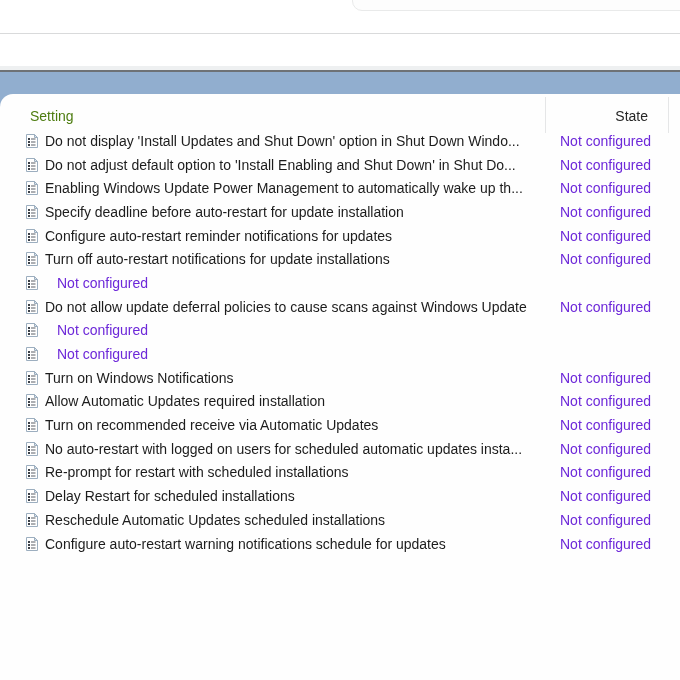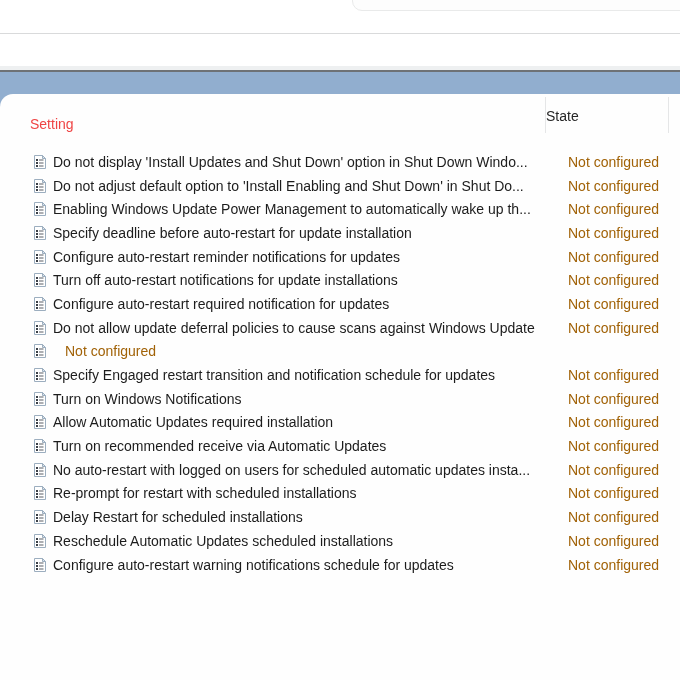--- a/index.html
+++ b/index.html
@@ -18,42 +18,42 @@
   .strip-pre{position:absolute;left:0;right:0;top:66px;height:4px;background:#eef0f1;}
   .line-dark{position:absolute;left:0;right:0;top:70px;height:2px;background:#6e7276;}
   .band-blue{position:absolute;left:0;right:0;top:72px;height:37px;background:#91aecf;}
   
   .panel{
     position:absolute;left:0;right:0;top:94px;bottom:0;
     background:#fefefe;border-top-left-radius:13px;
   }
   .col-header{position:absolute;top:0;left:0;right:0;height:41px;}
   .hdr-setting{
-    position:absolute;left:30px;top:22px;font-size:14px;color:#ef4444;
+    position:absolute;left:30px;top:14px;font-size:14px;color:#4d7c0f;
     cursor:default;
   }
   .hdr-state{
-    position:absolute;left:546px;width:122px;top:14px;font-size:14px;color:#262626;
-    text-align:left;cursor:default;
+    position:absolute;left:526px;width:122px;top:14px;font-size:14px;color:#262626;
+    text-align:right;cursor:default;
   }
   .sep{position:absolute;top:3px;height:36px;width:1px;background:#e5e6e7;}
   .sep-1{left:545px;}
   .sep-2{left:668px;}
-  .rows{position:absolute;top:56px;left:0;right:0;margin-left:8px;}
+  .rows{position:absolute;top:35px;left:0;right:0;}
   .row{height:23.7px;display:flex;align-items:center;}
   .row .icon{
     flex:0 0 auto;margin-left:25px;width:14px;height:16px;line-height:0;
   }
   .row .name{
     flex:0 0 auto;margin-left:6px;width:497px;
     font-size:14px;color:#1c1c1c;white-space:nowrap;overflow:hidden;
   }
   .row .state{
     flex:0 0 auto;margin-left:18px;
-    font-size:14px;color:#a16207;white-space:nowrap;
+    font-size:14px;color:#6d28d9;white-space:nowrap;
   }
 </style>
 </head>
 <body>
 
 <div class="frag-topright"></div>
 <div class="line-top"></div>
 <div class="strip-pre"></div>
 <div class="line-dark"></div>
 <div class="band-blue"></div>
@@ -174,21 +174,20 @@
         <path d="M1.5 1.5 h8 l3 3 v10 h-11 z" fill="#ffffff" stroke="#9caebf" stroke-width="1"></path>
         <path d="M9.5 1.5 v3 h3 z" fill="#dde5ed" stroke="#9caebf" stroke-width="1" stroke-linejoin="round"></path>
         <rect x="3" y="5" width="2" height="2" fill="#3a3f46"></rect>
         <rect x="6" y="5.5" width="4.5" height="1" fill="#5a5f66"></rect>
         <rect x="3" y="8" width="2" height="2" fill="#3a3f46"></rect>
         <rect x="6" y="8.5" width="4.5" height="1" fill="#5a5f66"></rect>
         <rect x="3" y="11" width="2" height="2" fill="#3a3f46"></rect>
         <rect x="6" y="11.5" width="4.5" height="1" fill="#5a5f66"></rect>
       </svg>
     </span>
-    <span class="name">Configure auto-restart required notification for updates</span>
     <span class="state">Not configured</span>
   </div>
 
   <div class="row">
     <span class="icon">
       <svg width="14" height="16" viewBox="0 0 14 16">
         <path d="M1.5 1.5 h8 l3 3 v10 h-11 z" fill="#ffffff" stroke="#9caebf" stroke-width="1"></path>
         <path d="M9.5 1.5 v3 h3 z" fill="#dde5ed" stroke="#9caebf" stroke-width="1" stroke-linejoin="round"></path>
         <rect x="3" y="5" width="2" height="2" fill="#3a3f46"></rect>
         <rect x="6" y="5.5" width="4.5" height="1" fill="#5a5f66"></rect>
@@ -224,21 +223,20 @@
         <path d="M1.5 1.5 h8 l3 3 v10 h-11 z" fill="#ffffff" stroke="#9caebf" stroke-width="1"></path>
         <path d="M9.5 1.5 v3 h3 z" fill="#dde5ed" stroke="#9caebf" stroke-width="1" stroke-linejoin="round"></path>
         <rect x="3" y="5" width="2" height="2" fill="#3a3f46"></rect>
         <rect x="6" y="5.5" width="4.5" height="1" fill="#5a5f66"></rect>
         <rect x="3" y="8" width="2" height="2" fill="#3a3f46"></rect>
         <rect x="6" y="8.5" width="4.5" height="1" fill="#5a5f66"></rect>
         <rect x="3" y="11" width="2" height="2" fill="#3a3f46"></rect>
         <rect x="6" y="11.5" width="4.5" height="1" fill="#5a5f66"></rect>
       </svg>
     </span>
-    <span class="name">Specify Engaged restart transition and notification schedule for updates</span>
     <span class="state">Not configured</span>
   </div>
 
   <div class="row">
     <span class="icon">
       <svg width="14" height="16" viewBox="0 0 14 16">
         <path d="M1.5 1.5 h8 l3 3 v10 h-11 z" fill="#ffffff" stroke="#9caebf" stroke-width="1"></path>
         <path d="M9.5 1.5 v3 h3 z" fill="#dde5ed" stroke="#9caebf" stroke-width="1" stroke-linejoin="round"></path>
         <rect x="3" y="5" width="2" height="2" fill="#3a3f46"></rect>
         <rect x="6" y="5.5" width="4.5" height="1" fill="#5a5f66"></rect>

